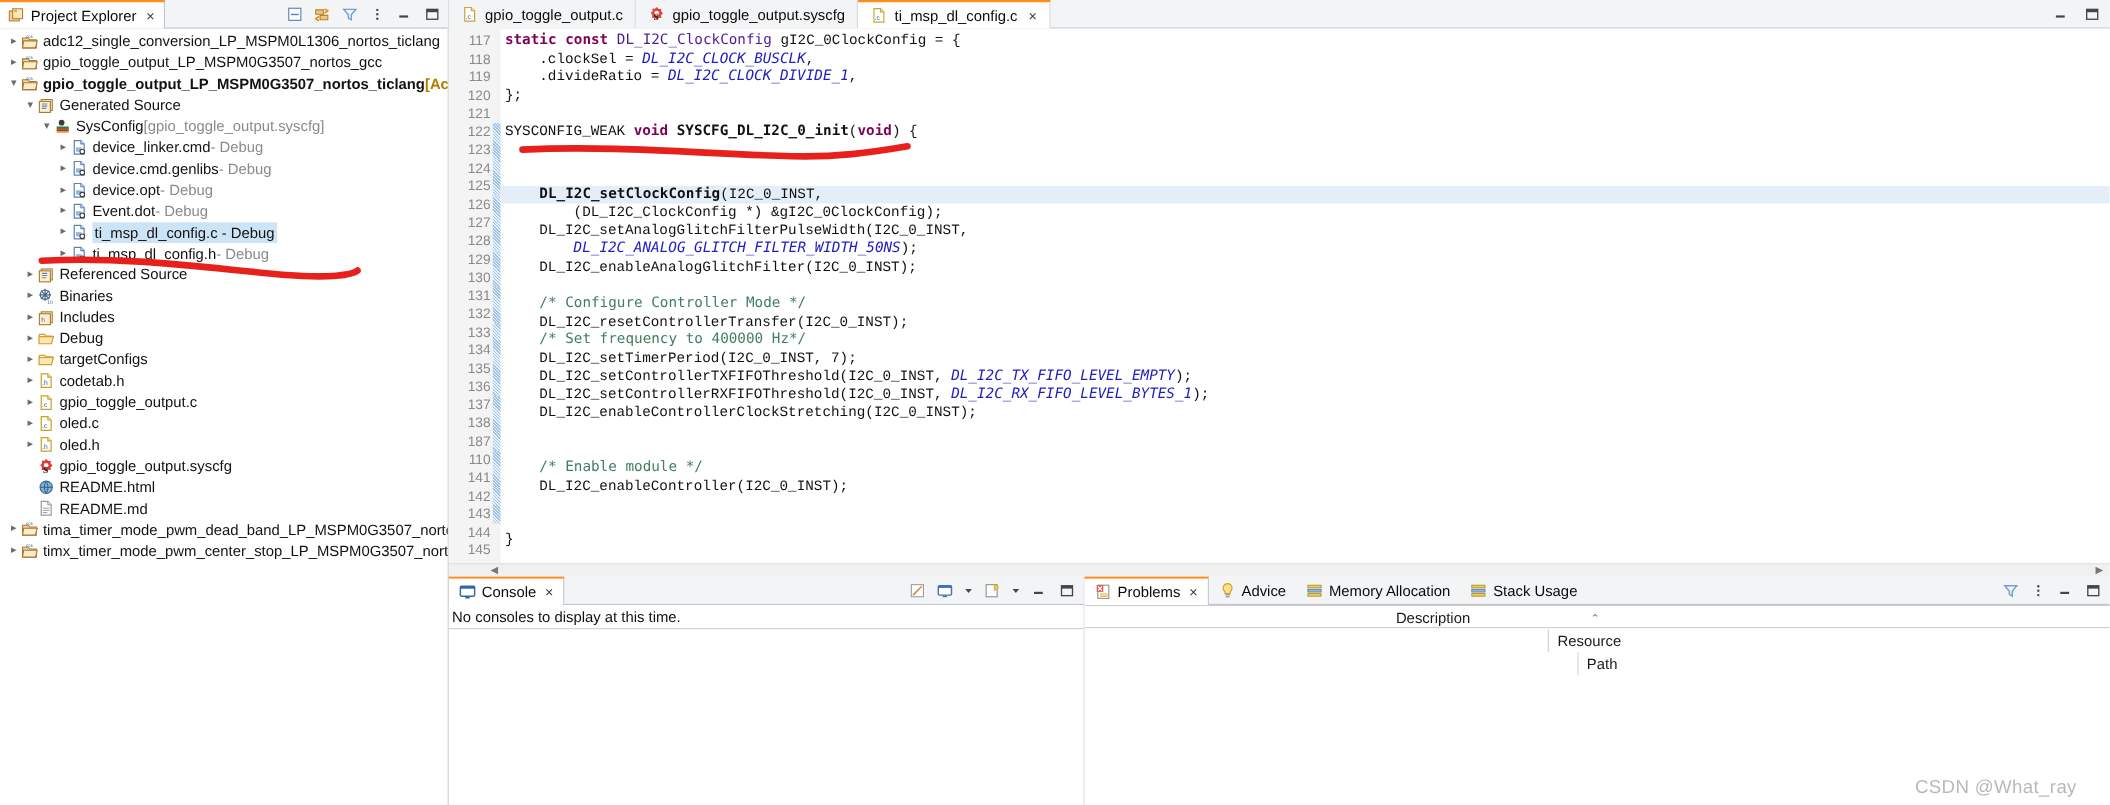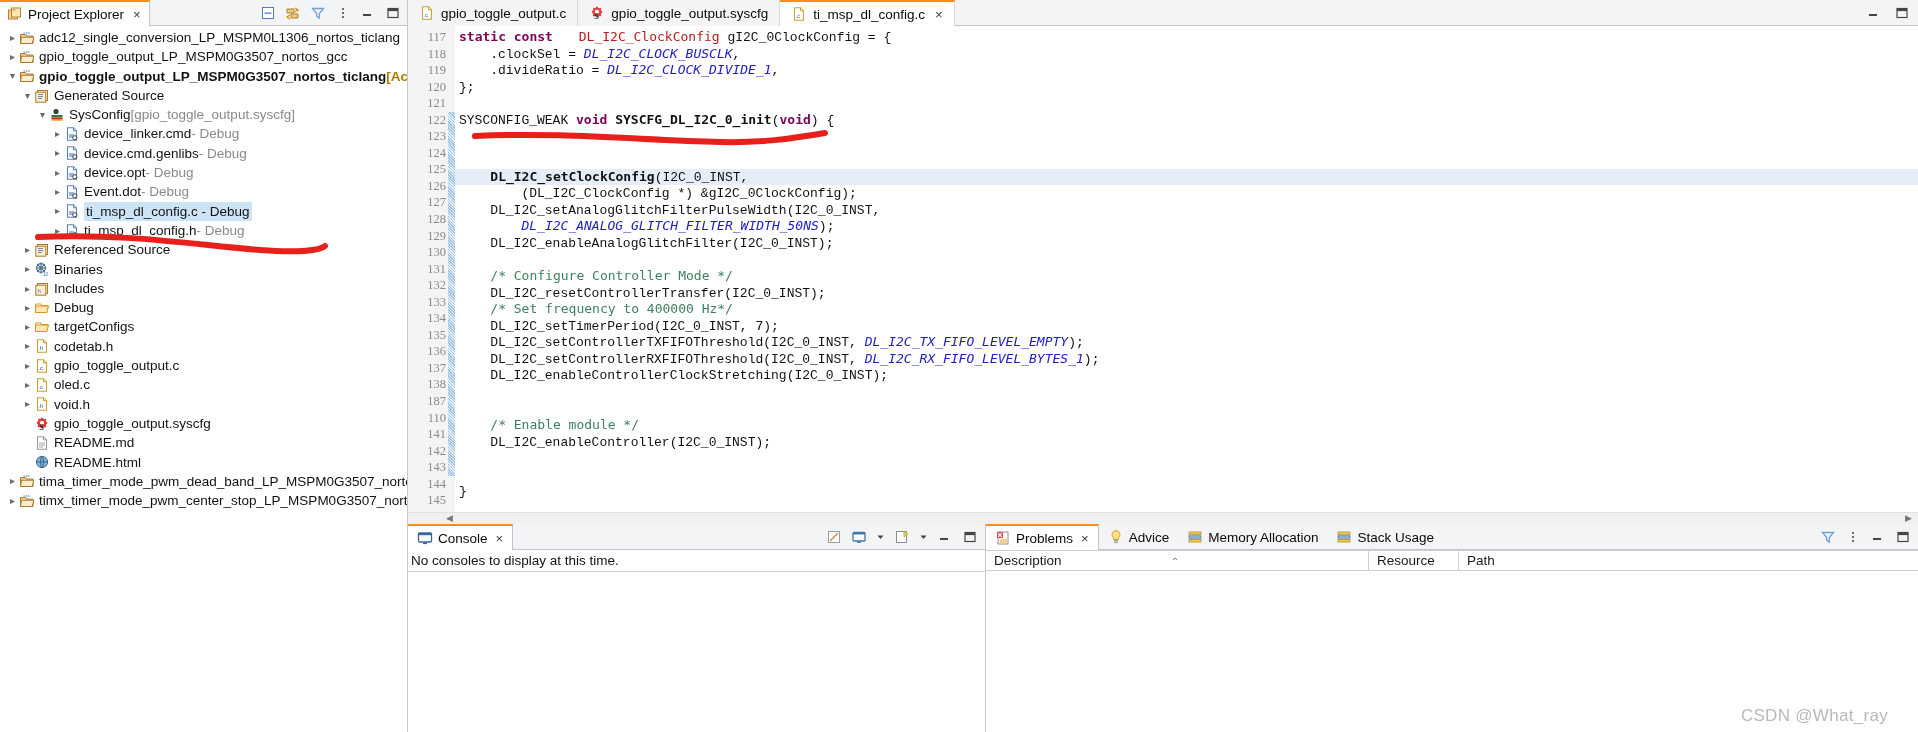--- a/index.html
+++ b/index.html
@@ -99,21 +99,21 @@
   }
   .etab .tab-close { color: #3a3a3a; font-size: 13px; margin-left: 4px; }
   .etab-win-btns { margin-left: auto; display: flex; align-items: center; gap: 12px; padding-right: 8px; color:#3c3c3c; }
 
   .code-wrap { flex: 1 1 auto; display: flex; min-height: 0; position: relative; background: #ffffff; }
   .gutter-col {
     width: 40px; min-width: 40px;
     background: #f4f4f4;
     color: #8a8a8a;
     text-align: right;
-    font-family: Liberation Serif, serif;
+    font-family: Liberation Sans, sans-serif;
     font-size: 12.5px;
     padding-top: 3px;
     border-right: 0;
     user-select: none;
   }
   .gutter-col .gl { height: 16.55px; line-height: 16.55px; padding-right: 2px; }
   .marker-col {
     width: 7px; min-width: 7px;
     background: #f4f4f4;
     padding-top: 3px; position: relative;
@@ -126,21 +126,21 @@
     flex: 1 1 auto; min-width: 0;
     padding-top: 3px;
     font-family: "DejaVu Sans Mono", monospace;
     font-size: 13px;
     overflow: hidden;
     position: relative;
   }
   .cl { height: 16.55px; line-height: 16.55px; white-space: pre; padding-left: 4px; }
   .cl.hl { background: #e4eef9; margin-top: 24px; }
   .k { color: #7f0055; font-weight: bold; }
-  .t { color: #b91c1c; margin-left: 18px; }
+  .t { color: #4c1d95; }
   .n { color: #111111; font-family: Liberation Mono, monospace; }
   .f { color: #111111; font-weight: bold; }
   .m { color: #2020c0; font-style: italic; }
   .c { color: #3f7f5f; }
 
   .hscroll-bar {
     height: 13px; background: #f0f0f0;
     border-top: 1px solid #e0e0e0;
     display: flex; align-items: center;
     position: relative;
@@ -169,21 +169,21 @@
   .ptab-tools { margin-left: auto; display: flex; align-items: center; gap: 9px; padding-right: 7px; }
   .panel-body { flex: 1 1 auto; background: #ffffff; position: relative; }
   .console-text {
     font-size: 13.5px; color: #111; padding: 3px 0 3px 3px;
     border-bottom: 1px solid #cfcfcf;
   }
   .problems-count { font-size: 13.5px; color: #111; padding: 2px 0 2px 5px; }
   .problems-header {
     display: flex; height: 21px; align-items: center;
     border-top: 1px solid #cfcfcf; border-bottom: 1px solid #cfcfcf;
-    background: #ffffff; font-size: 13.5px;
+    background: #ffffff; font-size: 13.5px; flex-direction: column;
   }
   .ph-cell { padding-left: 8px; position: relative; height: 21px; line-height: 21px; }
   .ph-cell + .ph-cell { border-left: 1px solid #d2d2d2; }
   .ph-desc { width: 382px; min-width: 382px; }
   .ph-desc .caret { position: absolute; left: 185px; top: 1px; color: #777; font-size: 10px; }
   .ph-res { width: 90px; min-width: 90px; }
   .ph-path { flex: 1 1 auto; }
 
   .watermark {
     position: absolute; right: 30px; bottom: 6px;
@@ -437,47 +437,47 @@
               </svg></span>
             <span class="lbl">oled.c</span>
           </div>
           <div class="trow" style="padding-left: 21px;">
             <span class="arrow" style="font-size: 10px;">▸</span>
             <span class="ico"><svg width="16" height="16" viewBox="0 0 16 16">
                 <path d="M3.5 1.8h6l3 3v9.4h-9z" fill="#fff" stroke="#c9a227" stroke-width="1.1"></path>
                 <path d="M9.5 1.8v3h3" fill="#f7edd0" stroke="#c9a227" stroke-width="1"></path>
                 <text x="4.2" y="12" font-size="6.2" fill="#2b5f9e" font-family="sans-serif">.h</text>
               </svg></span>
-            <span class="lbl">void.h</span>
+            <span class="lbl">oled.h</span>
           </div>
           <div class="trow" style="padding-left: 21px;">
             <span class="arrow" style="font-size: 10px;"></span>
             <span class="ico"><svg width="16" height="16" viewBox="0 0 16 16">
                 <path d="M8 1.6c1 0 1 1.2 1.8 1.5.8.3 1.5-.7 2.2 0 .7.7-.3 1.4 0 2.2.3.8 1.5.8 1.5 1.8s-1.2 1-1.5 1.8c-.3.8.7 1.5 0 2.2-.7.7-1.4-.3-2.2 0-.8.3-.8 1.5-1.8 1.5s-1-1.2-1.8-1.5c-.8-.3-1.5.7-2.2 0-.7-.7.3-1.4 0-2.2C4 7.9 2.8 7.9 2.8 6.9S4 5.9 4.3 5.1c.3-.8-.7-1.5 0-2.2.7-.7 1.4.3 2.2 0C7.3 2.6 7 1.6 8 1.6z" fill="#e53935"></path>
                 <circle cx="8" cy="6.9" r="2.1" fill="#fff"></circle>
                 <text x="5.2" y="13.6" font-size="8.6" fill="#1a1a1a" font-family="serif" font-weight="bold">S</text>
               </svg></span>
             <span class="lbl">gpio_toggle_output.syscfg</span>
           </div>
           <div class="trow" style="padding-left: 21px;">
             <span class="arrow" style="font-size: 10px;"></span>
             <span class="ico"><svg width="16" height="16" viewBox="0 0 16 16">
+                <circle cx="8" cy="8" r="5.6" fill="#7fb3d5" stroke="#3a6a90" stroke-width="1"></circle>
+                <path d="M2.6 8h10.8M8 2.4c2 2.4 2 8.8 0 11.2M8 2.4c-2 2.4-2 8.8 0 11.2" fill="none" stroke="#2e5f86" stroke-width=".9"></path>
+              </svg></span>
+            <span class="lbl">README.html</span>
+          </div>
+          <div class="trow" style="padding-left: 21px;">
+            <span class="arrow" style="font-size: 10px;"></span>
+            <span class="ico"><svg width="16" height="16" viewBox="0 0 16 16">
                 <path d="M3.5 1.8h6l3 3v9.4h-9z" fill="#fff" stroke="#9a9a9a" stroke-width="1.1"></path>
                 <path d="M9.5 1.8v3h3" fill="#ececec" stroke="#9a9a9a" stroke-width="1"></path>
                 <path d="M5 8h6M5 10h6M5 12h4" stroke="#9a9a9a" stroke-width=".9"></path>
               </svg></span>
             <span class="lbl">README.md</span>
-          </div>
-          <div class="trow" style="padding-left: 21px;">
-            <span class="arrow" style="font-size: 10px;"></span>
-            <span class="ico"><svg width="16" height="16" viewBox="0 0 16 16">
-                <circle cx="8" cy="8" r="5.6" fill="#7fb3d5" stroke="#3a6a90" stroke-width="1"></circle>
-                <path d="M2.6 8h10.8M8 2.4c2 2.4 2 8.8 0 11.2M8 2.4c-2 2.4-2 8.8 0 11.2" fill="none" stroke="#2e5f86" stroke-width=".9"></path>
-              </svg></span>
-            <span class="lbl">README.html</span>
           </div>
           <div class="trow" style="padding-left: 6px;">
             <span class="arrow" style="font-size: 10px;">▸</span>
             <span class="ico"><svg width="16" height="16" viewBox="0 0 16 16">
                 <path d="M1.5 4.5h5l1.3 1.6h6.2v7.4H1.5z" fill="#f3d49a" stroke="#a9792f"></path>
                 <path d="M2.5 7.2h12.3l-1.5 6.3H1.5z" fill="#fbeccb" stroke="#a9792f"></path>
                 <text x="4.6" y="4.4" font-size="4.2" fill="#2b5f9e" font-family="sans-serif">ccs</text>
               </svg></span>
             <span class="lbl">tima_timer_mode_pwm_dead_band_LP_MSPM0G3507_nortos</span>
           </div>

